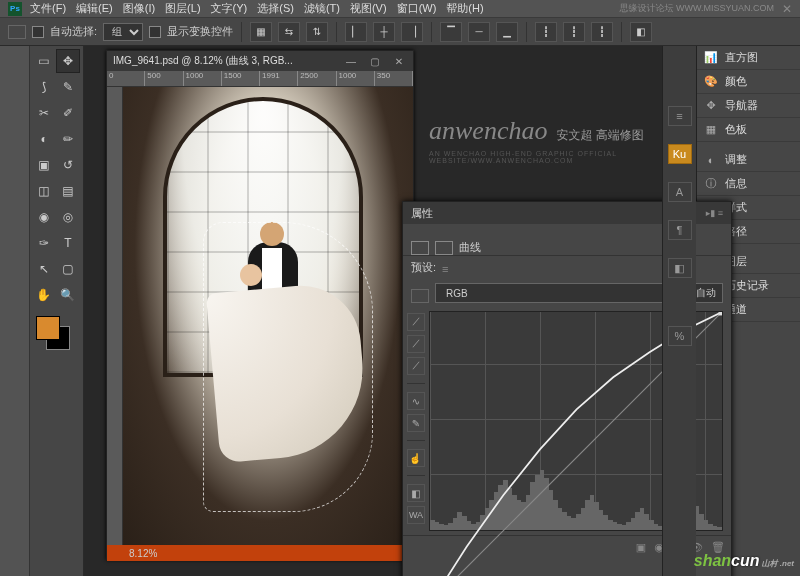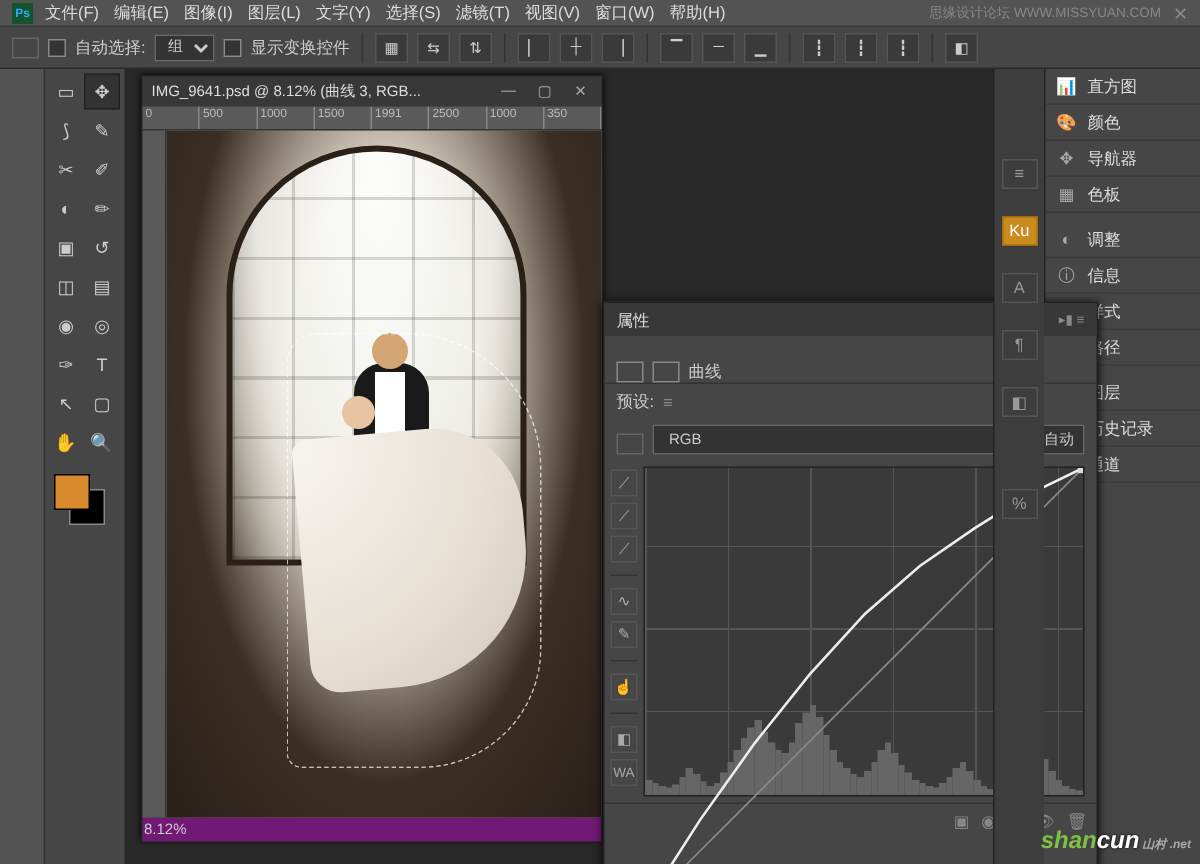--- a/index.html
+++ b/index.html
@@ -17,41 +17,41 @@
 .optionsbar .sep { width: 1px; height: 20px; background: #333; margin: 0 2px; }
 .workspace { display: flex; height: 530px; }
 .leftbar { width: 30px; background: #535353; border-right: 1px solid #333; display: flex; flex-direction: column; padding-top: 4px; }
 .toolbox { width: 54px; background: #464646; border-right: 1px solid #2a2a2a; display: flex; flex-wrap: wrap; padding: 2px; align-content: flex-start; }
 .toolbox .tool { width: 24px; height: 24px; display: flex; align-items: center; justify-content: center; color: #ccc; font-size: 12px; border: 1px solid transparent; margin: 1px 0; }
 .toolbox .tool.active { background: #333; border-color: #222; }
 .toolbox .swatches { width: 48px; height: 40px; position: relative; margin-top: 8px; }
 .toolbox .swatch-fg { width: 24px; height: 24px; background: #d98a2e; border: 1px solid #000; position: absolute; top: 0; left: 4px; }
 .toolbox .swatch-bg { width: 24px; height: 24px; background: #000; border: 1px solid #888; position: absolute; top: 10px; left: 14px; }
 .canvas-area { flex: 1; background: #282828; position: relative; }
-.doc-window { position: absolute; top: 4px; left: 10px; width: 308px; height: 510px; background: #333; border: 1px solid #222; box-shadow: 0 0 4px #000; }
+.doc-window { position: absolute; top: 4px; left: 22px; width: 308px; height: 510px; background: #333; border: 1px solid #222; box-shadow: 0 0 4px #000; }
 .doc-titlebar { height: 20px; background: #383838; display: flex; align-items: center; padding: 0 6px; color: #ddd; font-size: 10px; }
 .doc-titlebar .win-btns { margin-left: auto; display: flex; gap: 8px; }
 .doc-titlebar .win-btn { width: 16px; text-align: center; color: #aaa; }
 .doc-ruler-h { height: 16px; background: #5a5a5a; border-bottom: 1px solid #333; display: flex; font-size: 8px; color: #bbb; overflow: hidden; }
 .doc-ruler-h span { flex: 1; border-right: 1px solid #888; padding-left: 2px; }
 .doc-body { display: flex; height: 458px; }
 .doc-ruler-v { width: 16px; background: #5a5a5a; border-right: 1px solid #333; }
 .doc-canvas { flex: 1; background: #636363; position: relative; overflow: hidden; }
 .photo { position: absolute; top: 0; left: 0; right: 0; bottom: 0; background: radial-gradient(ellipse at 50% 35%, #f5f5f0 0%, #e8e0d0 30%, #3b2e24 65%, #2a2018 100%); }
 .arch { position: absolute; top: 10px; left: 40px; width: 200px; height: 280px; background: radial-gradient(ellipse at top, rgba(255,255,255,0.95) 0%, rgba(240,240,235,0.9) 60%, transparent 100%); border-radius: 100px 100px 0 0; border: 4px solid #2a2018; }
 .arch::before { content:""; position:absolute; inset:0; background: repeating-linear-gradient(0deg, rgba(0,0,0,0.15) 0 2px, transparent 2px 40px), repeating-linear-gradient(90deg, rgba(0,0,0,0.15) 0 2px, transparent 2px 40px); border-radius: 96px 96px 0 0;}
 .couple { position: absolute; top: 155px; left: 85px; width: 140px; height: 250px; }
 .couple .groom { position:absolute; top:0; left:40px; width:50px; height:180px; background:#1a1a1a; border-radius: 20px 20px 8px 8px; }
 .couple .groom::before { content:""; position:absolute; top:-20px; left:12px; width:24px; height:24px; background:#d4a574; border-radius:50%; }
 .couple .groom::after { content:""; position:absolute; top:6px; left:14px; width:20px; height:50px; background:#fff; }
 .couple .bride { position:absolute; top:40px; left:10px; width:120px; height:180px; }
 .couple .bride::before { content:""; position:absolute; top:-18px; left:22px; width:22px; height:22px; background:#e8c4a0; border-radius:50%; }
 .couple .bride::after { content:""; position:absolute; top:5px; left:-5px; width:150px; height:170px; background: radial-gradient(ellipse at top left, #f8f5f0 0%, #e8e0d5 60%, #d0c8b8 100%); border-radius: 10px 60px 90px 20px; transform: rotate(-5deg); }
 .selection { position:absolute; top:135px; left:80px; width:170px; height:290px; border: 1px dashed #fff; border-radius: 20px 90px 80px 10px; opacity:0.7;}
-.doc-status { height: 16px; background: #701a75; padding: 0 1px; font-size: 10px; color: #ccc; display:flex; align-items:center; }
+.doc-status { height: 16px; background: #c2410c; padding: 0 22px; font-size: 10px; color: #ccc; display:flex; align-items:center; }
 .brand-overlay { position: absolute; top: 70px; left: 345px; width: 270px; height: 80px; color: #666; }
 .brand-overlay .en { font-family: cursive; font-size: 26px; font-style: italic; color: #888; }
 .brand-overlay .cn { font-size: 12px; color: #999; margin-left: 6px; }
 .brand-overlay .sub { font-size: 7px; color: #555; letter-spacing: 1px; margin-top: 4px; }
 .properties { position: absolute; top: 155px; left: 318px; width: 330px; height: 390px; background: #464646; border: 1px solid #222; box-shadow: 0 0 6px #000; }
 .properties .tab { height: 22px; background: #383838; display: flex; align-items: center; padding: 0 8px; font-size: 11px; color: #ddd; justify-content: space-between; }
 .properties .tab .collapse { font-size: 9px; color: #888; }
 .properties .adj-header { height: 32px; display: flex; align-items: flex-end; padding: 0 8px; gap: 6px; border-bottom: 1px solid #333; }
 .properties .adj-icon { width: 18px; height: 14px; border: 1px solid #888; }
 .properties .row { display: flex; align-items: flex-end; padding: 4px 8px; gap: 6px; }
@@ -175,20 +175,24 @@
             </div>
             <div class="selection"></div>
           </div>
         </div>
       </div>
       <div class="doc-status">
         <span>8.12%</span>
       </div>
     </div>
 
+    <div class="brand-overlay">
+      <div><span class="en">anwenchao</span> <span class="cn">安文超 高端修图</span></div>
+      <div class="sub">AN WENCHAO HIGH-END GRAPHIC OFFICIAL WEBSITE/WWW.ANWENCHAO.COM</div>
+    </div>
 
     <div class="properties">
       <div class="tab">
         <span>属性</span>
         <span class="collapse">▸▮ ≡</span>
       </div>
       <div class="adj-header">
         <div class="adj-icon"></div>
         <div class="adj-icon"></div>
         <span>曲线</span>

